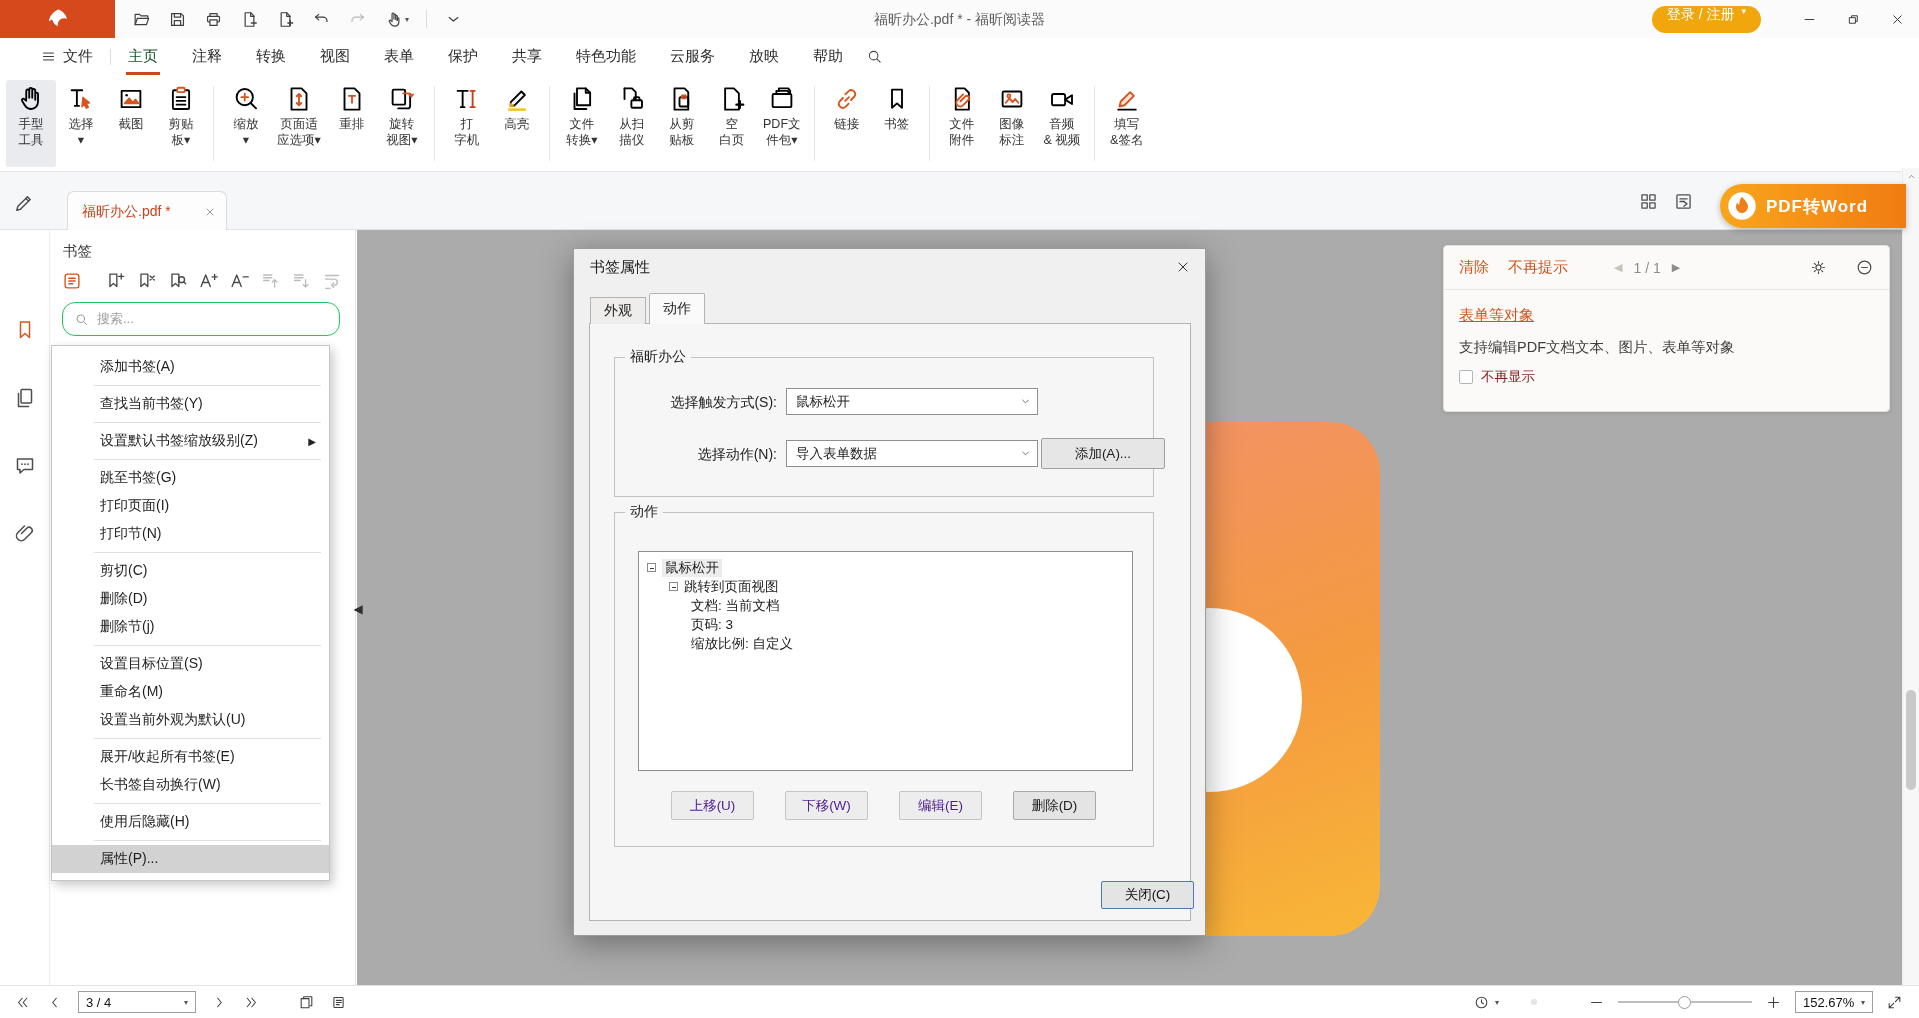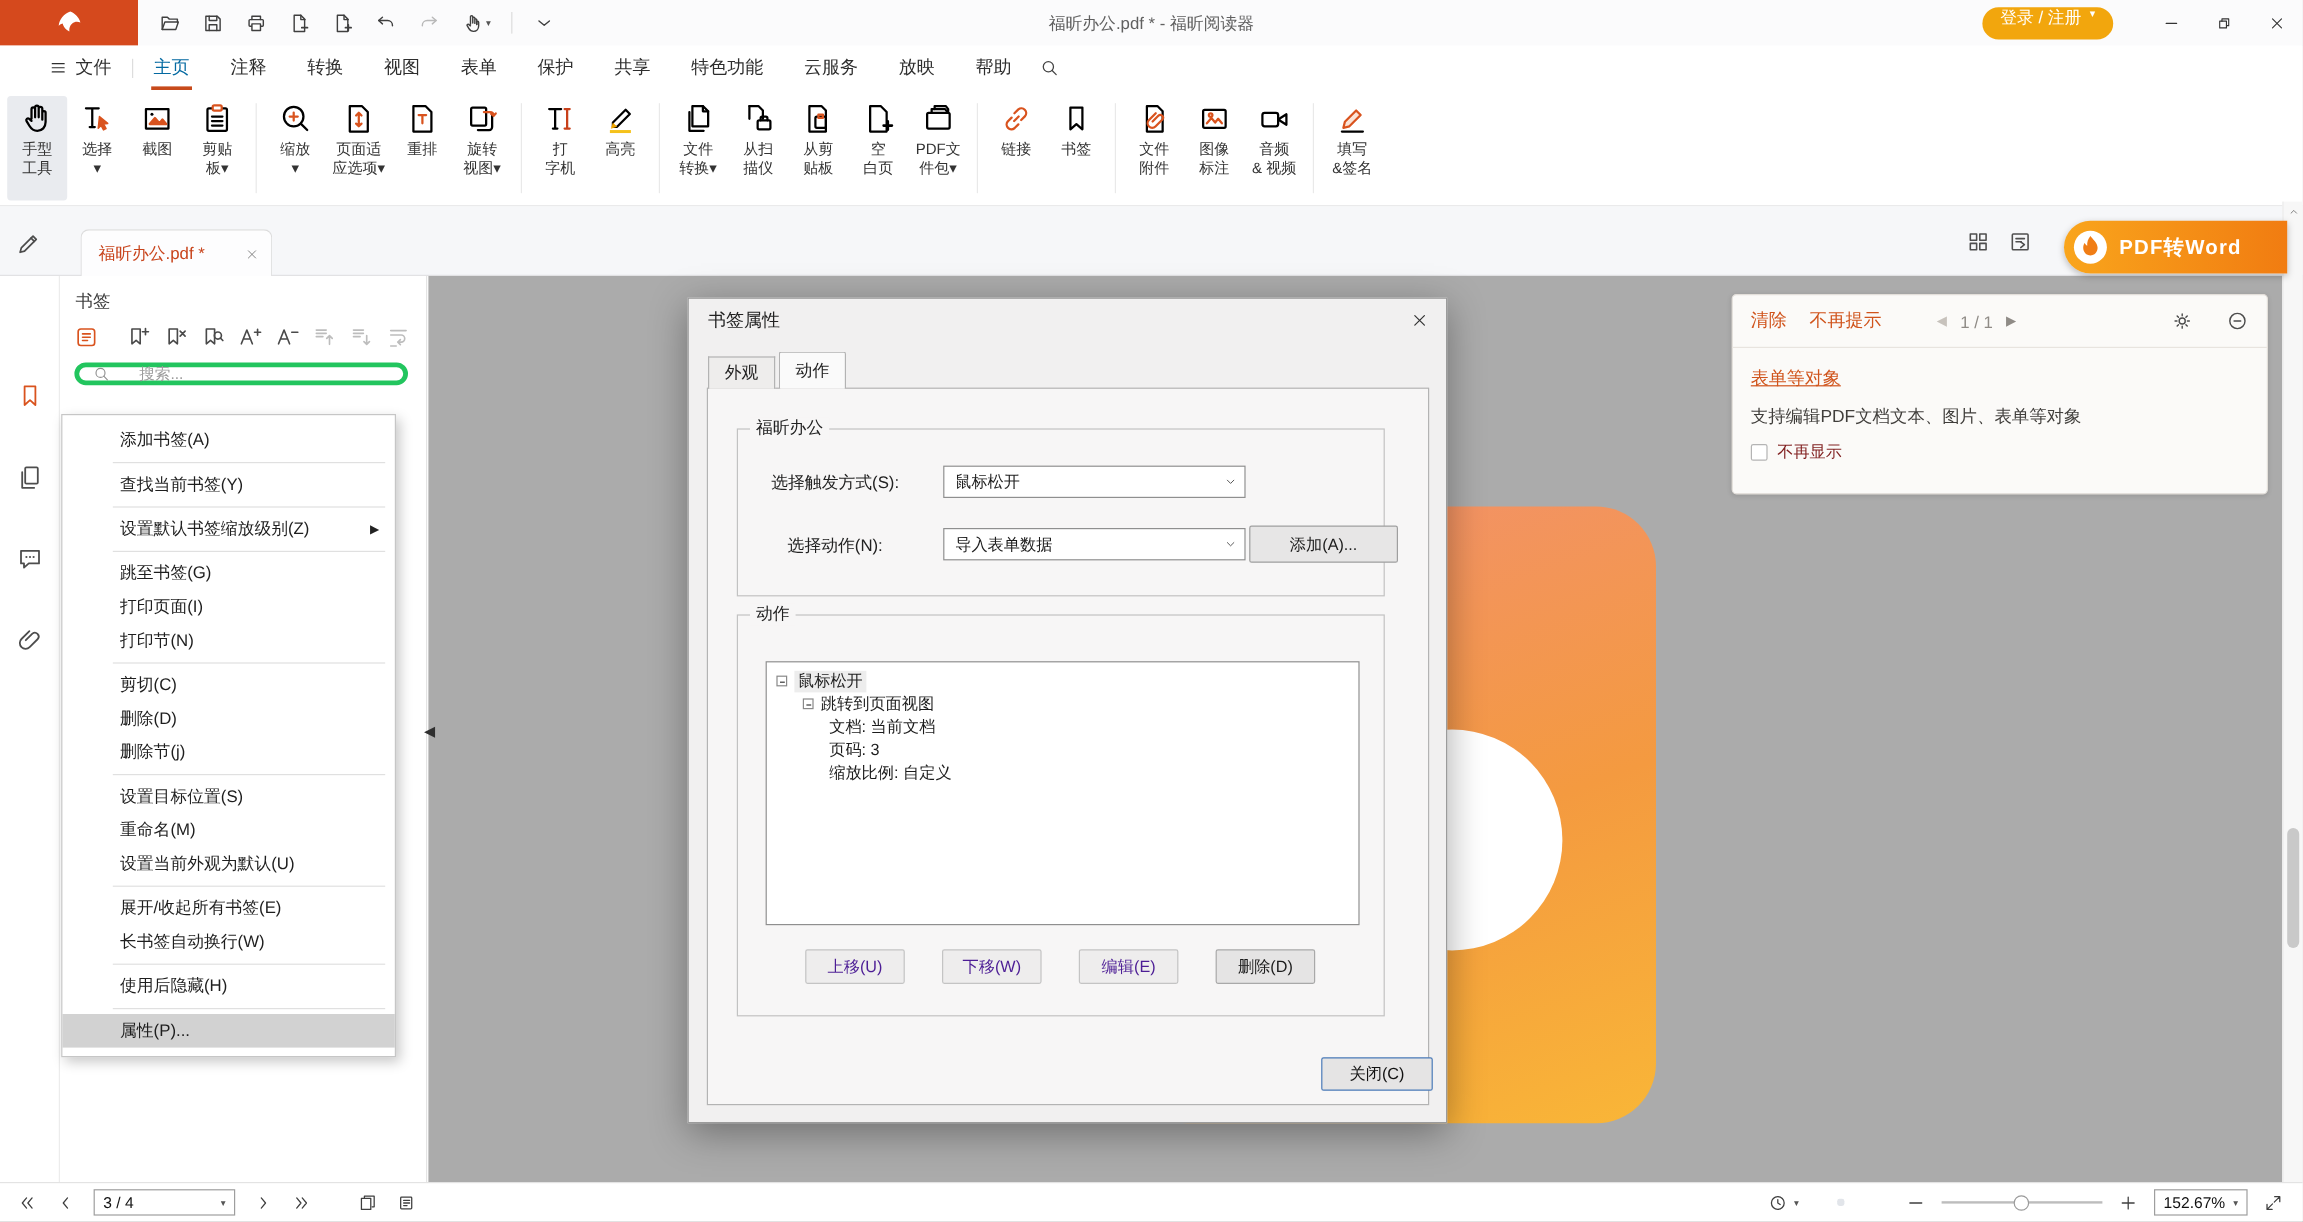--- a/index.html
+++ b/index.html
@@ -22,21 +22,21 @@
 .title-right{position:absolute;right:0;top:0;height:38px;display:flex;align-items:center}
 .login-btn{height:27px;padding:0 15px;border-radius:14px;background:#f2a60d;border:none;color:#fff;font-size:14px;display:flex;align-items:flex-start;gap:7px;margin-right:26px;font-family:inherit}
 .login-dd{font-size:9px}
 .wbtn{width:44px;height:38px;display:flex;align-items:center;justify-content:center;color:#333}
 .wbtn .ic{width:15px;height:15px}
 
 
 .menubar{position:absolute;top:38px;left:0;right:0;height:37px;background:#fff;display:flex;align-items:center;padding-left:24px}
 .menu-item{position:relative;height:37px;display:flex;align-items:center;gap:7px;padding:0 17px;font-size:15px;color:#2e2e2e;cursor:pointer}
 .menu-item .ic{width:15px;height:15px}
-.menu-item.active{color:#0369a1}
+.menu-item.active{color:#14532d}
 .menu-item.active::after{content:"";position:absolute;left:15px;right:15px;bottom:0;height:3px;background:#c74a1b}
 .menu-sep{width:1px;height:16px;background:#ddd}
 .menu-search{margin-left:6px;color:#444;cursor:pointer}
 .menu-search .ic{width:17px;height:17px}
 
 
 .ribbon{position:absolute;top:75px;left:0;right:0;height:97px;background:#fff;border-bottom:1px solid #e5e5e7;display:flex;align-items:stretch;padding:5px 0 4px 6px;overflow:hidden}
 .rgroup{display:flex;align-items:stretch}
 .rsep{width:1px;background:#e9e9e9;margin:6px 7px}
 .rbtn{min-width:50px;padding:4px 6px 0;display:flex;flex-direction:column;align-items:center;border-radius:3px;cursor:pointer}
@@ -67,21 +67,21 @@
 .strip-btn .ic{width:24px;height:24px}
 .strip-active{color:#d9531e}
 .bmpanel{position:absolute;left:50px;top:230px;bottom:33px;width:306px;background:#fff;border-right:1px solid #e4e4e4}
 .bmtitle{position:absolute;left:13px;top:12px;font-size:14.5px;color:#3c3c3c}
 .bmtools{position:absolute;left:11px;top:40px;display:flex;align-items:center;gap:9px;color:#4a4a4a}
 .bmtool{cursor:pointer;display:flex}
 .bmtool .ic{width:22px;height:22px}
 .bmtool.accent{color:#d9531e}
 .bmtool.disabled{color:#bdbdbd}
 .bmtool:nth-child(2){margin-left:12px}
-.searchbox{position:absolute;left:12px;top:72px;width:278px;height:19px;border:4px solid #22c55e;border-radius:13px;display:flex;align-items:center;gap:24px;padding:0 11px;color:#8f8f8f;cursor:text;background:#fff}
+.searchbox{position:absolute;left:12px;top:72px;width:278px;height:34px;border:1px solid #22c55e;border-radius:13px;display:flex;align-items:center;gap:8px;padding:0 11px;color:#8f8f8f;cursor:text;background:#fff}
 .searchbox .ic{width:15px;height:15px}
 .search-ph{font-size:13px;color:#9c9c9c}
 .collapse-btn{position:absolute;left:350px;top:592px;width:16px;height:34px;display:flex;align-items:center;justify-content:center;color:#2f2f2f;font-size:12px;z-index:3;cursor:pointer}
 
 
 .canvas{position:absolute;left:357px;top:230px;right:17px;bottom:33px;background:#ababab;overflow:hidden}
 .appicon{position:absolute;left:583px;top:192px;width:440px;height:514px;border-radius:50px;background:linear-gradient(160deg,#f2916b 5%,#f49a40 55%,#f9b637)}
 .appcircle{position:absolute;left:178px;top:186px;width:184px;height:184px;border-radius:50%;background:#fff}
 
 
@@ -97,21 +97,21 @@
 .dlg-close{position:absolute;right:14px;top:10px;color:#333;cursor:pointer}
 .dlg-close .ic{width:16px;height:16px}
 .dlg-tabs{position:absolute;left:16px;top:44px;display:flex;align-items:flex-end;z-index:2}
 .dtab{height:27px;padding:0 13px;font-size:14px;color:#222;display:flex;align-items:center;background:#eeedec;border:1px solid #b3b3b3;border-bottom:none;margin-right:3px;cursor:pointer}
 .dtab.active{background:#fafafa;height:31px;border-radius:2px 2px 0 0}
 .dlg-pane{position:absolute;left:15px;top:74px;width:602px;height:598px;background:#f7f6f6;border:1px solid #b3b3b3}
 .fs{position:absolute;border:1px solid #c2c2c2}
 .fs-legend{position:absolute;top:-10px;left:10px;background:#f7f6f6;padding:0 5px;font-size:14px;color:#222}
 .fs1{left:24px;top:33px;width:540px;height:140px}
 .fs2{left:24px;top:188px;width:540px;height:335px}
-.flabel{position:absolute;width:162px;text-align:center;font-size:14px;color:#222}
+.flabel{position:absolute;width:162px;text-align:right;font-size:14px;color:#222}
 .fl1{left:0;top:36px}
 .fl2{left:0;top:88px}
 .combo{position:absolute;width:252px;height:27px;background:#fff;border:1px solid #8f8f8f;display:flex;align-items:center;padding:0 24px 0 9px;font-size:13.5px;color:#1c1c1c;cursor:pointer}
 .cb1{left:171px;top:30px}
 .cb2{left:171px;top:82px}
 .combo-chev{position:absolute;right:5px;color:#555}
 .combo-chev .ic{width:13px;height:13px}
 .addbtn{position:absolute;left:426px;top:80px;width:124px;height:31px;background:#e7e6e6;border:1px solid #9f9f9f;font-size:13.5px;color:#1c1c1c;border-radius:2px;font-family:inherit;cursor:pointer}
 .treebox{position:absolute;left:23px;top:38px;width:495px;height:220px;background:#fff;border:1px solid #8f8f8f;padding-top:6px;overflow:hidden}
 .trow{display:flex;align-items:center;gap:6px;height:19px;font-size:13.5px;color:#1c1c1c;white-space:nowrap;cursor:default}

